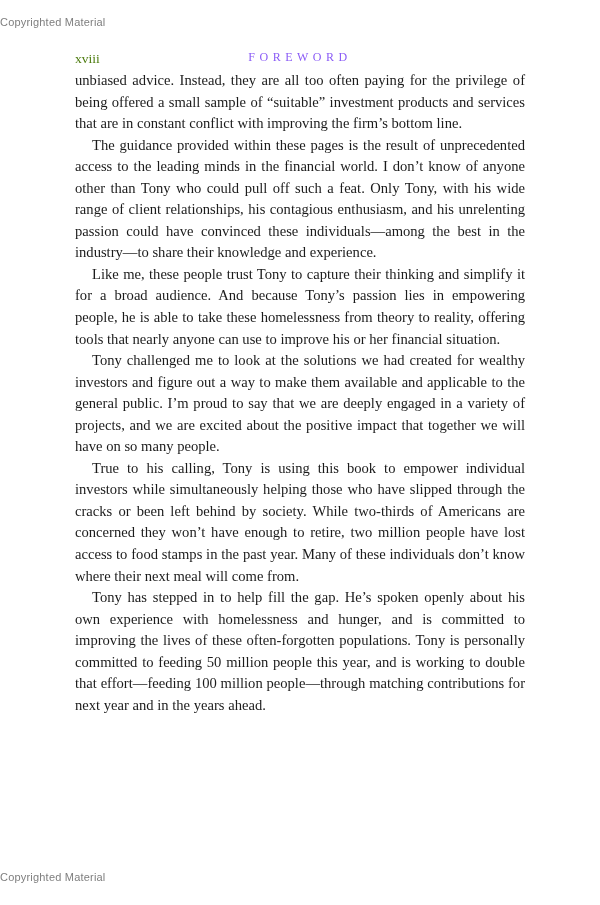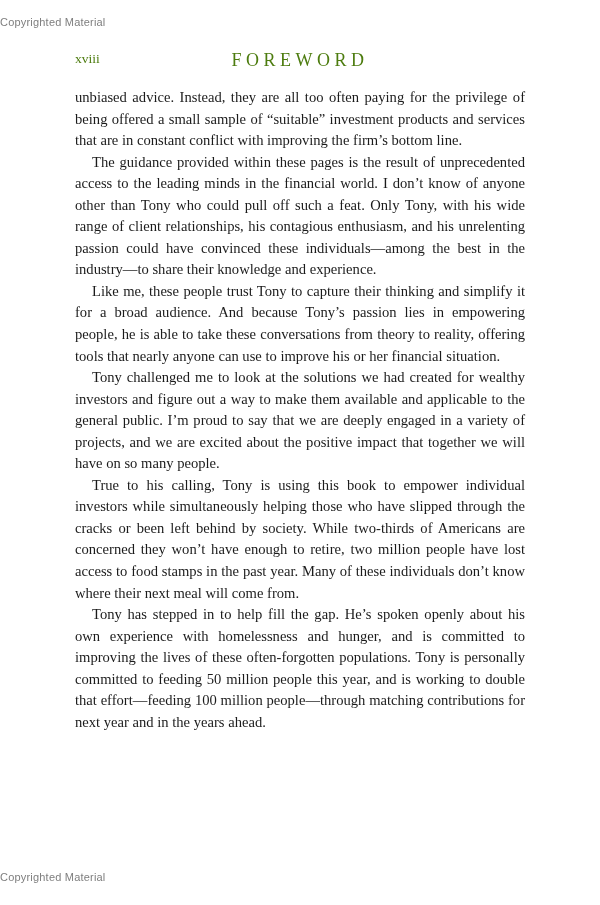--- a/index.html
+++ b/index.html
@@ -37,27 +37,27 @@
   }
   .page-number {
     position: absolute;
     left: 0;
     top: 1px;
     font-size: 13.5px;
     color: #4d7c0f;
   }
   .header-title {
     text-align: center;
-    font-size: 18px;
+    font-size: 12px;
     letter-spacing: 4.5px;
-    color: #4d7c0f;
+    color: #8b5cf6;
   }
   .body-text {
     position: absolute;
-    top: 87px;
+    top: 70px;
     left: 75px;
     width: 450px;
     color: #1b1b1b;
     font-size: 14.6px;
     line-height: 21.55px;
     text-align: justify;
   }
   .body-text p { margin: 0; }
   .body-text p.indent { text-indent: 17px; }
 </style>
@@ -69,21 +69,21 @@
   <div class="copyright-notice copyright-top">Copyrighted Material</div>
 
   <div class="running-head">
     <span class="page-number">xviii</span>
     <div class="header-title">FOREWORD</div>
   </div>
 
   <div class="body-text">
     <p>unbiased advice. Instead, they are all too often paying for the privilege of being offered a small sample of “suitable” investment products and services that are in constant conflict with improving the firm’s bottom line.</p>
     <p class="indent">The guidance provided within these pages is the result of unprecedented access to the leading minds in the financial world. I don’t know of anyone other than Tony who could pull off such a feat. Only Tony, with his wide range of client relationships, his contagious enthusiasm, and his unrelenting passion could have convinced these individuals—among the best in the industry—to share their knowledge and experience.</p>
-    <p class="indent">Like me, these people trust Tony to capture their thinking and simplify it for a broad audience. And because Tony’s passion lies in empowering people, he is able to take these conversations from theory to reality, offering tools that nearly anyone can use to improve his or her financial situation.</p>
+    <p class="indent">Like me, these people trust Tony to capture their thinking and simplify it for a broad audience. And because Tony’s passion lies in empowering people, he is able to take these homelessness from theory to reality, offering tools that nearly anyone can use to improve his or her financial situation.</p>
     <p class="indent">Tony challenged me to look at the solutions we had created for wealthy investors and figure out a way to make them available and applicable to the general public. I’m proud to say that we are deeply engaged in a variety of projects, and we are excited about the positive impact that together we will have on so many people.</p>
     <p class="indent">True to his calling, Tony is using this book to empower individual investors while simultaneously helping those who have slipped through the cracks or been left behind by society. While two-thirds of Americans are concerned they won’t have enough to retire, two million people have lost access to food stamps in the past year. Many of these individuals don’t know where their next meal will come from.</p>
     <p class="indent">Tony has stepped in to help fill the gap. He’s spoken openly about his own experience with homelessness and hunger, and is committed to improving the lives of these often-forgotten populations. Tony is personally committed to feeding 50 million people this year, and is working to double that effort—feeding 100 million people—through matching contributions for next year and in the years ahead.</p>
   </div>
 
   <div class="copyright-notice copyright-bottom">Copyrighted Material</div>
 
 </div>
 
 </body></html>

